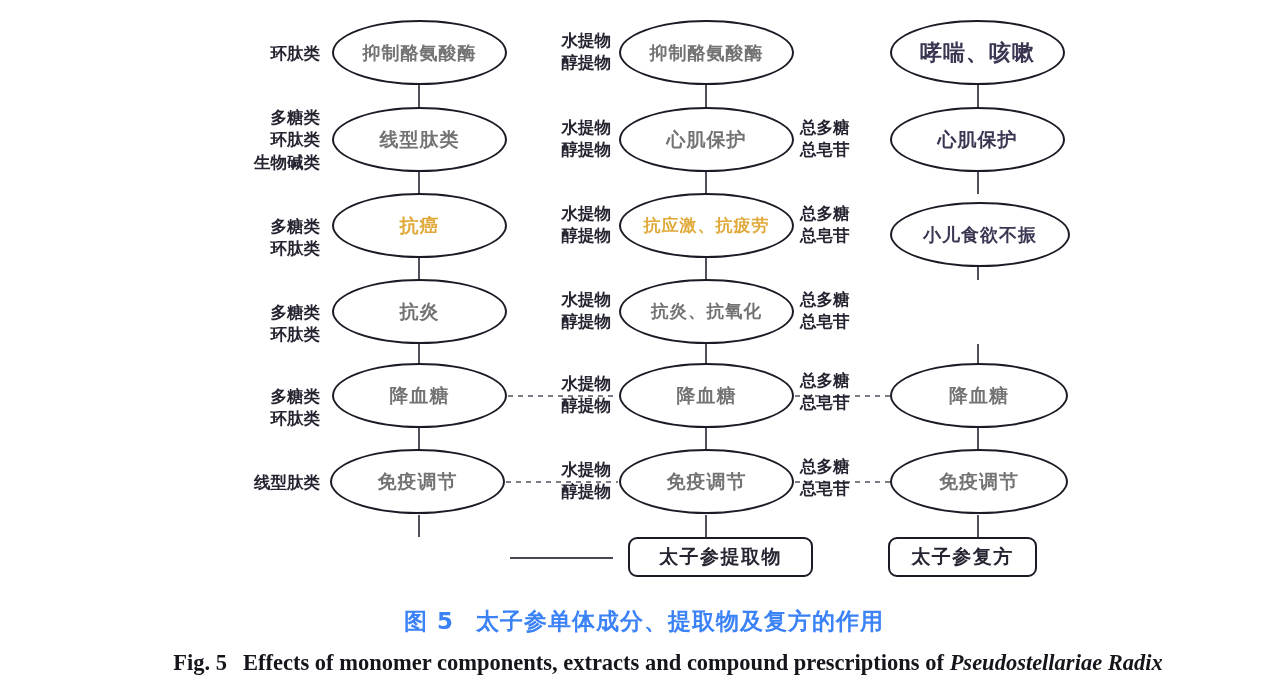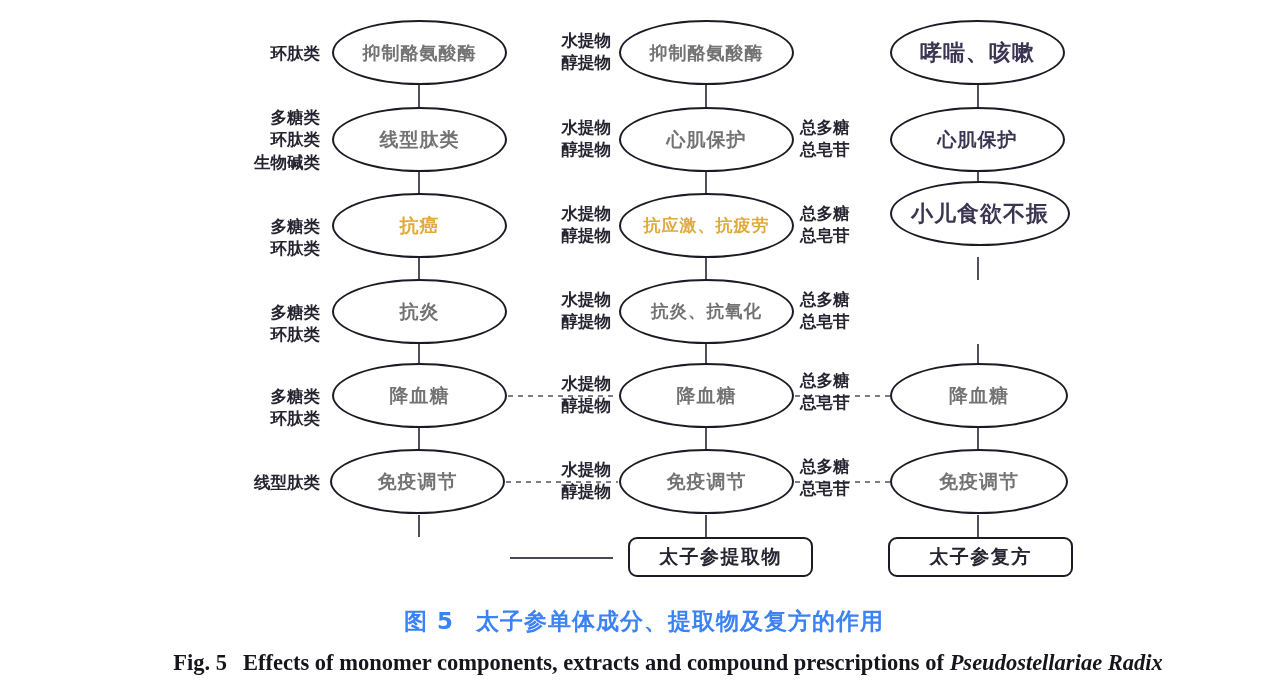--- a/index.html
+++ b/index.html
@@ -170,28 +170,28 @@
   <div class="oval c-mag" style="left:619px;top:449px;width:175px;height:65px;font-size:19px;">免疫调节</div>
   <div class="sidelbl r multiline" style="left: 466px; top: 458.5px; width: 145px;">水提物<br>醇提物</div>
   <div class="sidelbl l multiline" style="left: 800px; top: 455.5px; width: 120px;">总多糖<br>总皂苷</div>
 
   <div class="rbox" style="left:613px;top:537px;width:185px;height:40px;margin-left:15px;">太子参提取物</div>
 
   <div class="oval c-navy" style="left:890px;top:20px;width:175px;height:65px;font-size:22px;">哮喘、咳嗽</div>
 
   <div class="oval c-navy" style="left:890px;top:107px;width:175px;height:65px;font-size:19px;">心肌保护</div>
 
-  <div class="oval c-navy" style="left:890px;top:181px;width:180px;height:65px;font-size:22px;text-align:right;">小儿食欲不振</div>
+  <div class="oval c-navy" style="left:890px;top:202px;width:180px;height:65px;font-size:18px;text-align:right;">小儿食欲不振</div>
 
 
   <div class="oval c-mag" style="left:890px;top:363px;width:178px;height:65px;font-size:19px;">降血糖</div>
 
   <div class="oval c-mag" style="left:890px;top:449px;width:178px;height:65px;font-size:19px;">免疫调节</div>
 
-  <div class="rbox" style="left:888px;top:537px;width:185px;height:40px;">太子参复方</div>
+  <div class="rbox" style="left:888px;top:537px;width:149px;height:40px;">太子参复方</div>
 
   <div class="cap-cn">
     <span>图 5</span><span class="gap"></span><span>太子参单体成分、提取物及复方的作用</span>
   </div>
 
   <div class="cap-en">
     <span>Fig. 5</span><span class="gap"></span><span>Effects of monomer components, extracts and compound prescriptions of</span> <i>Pseudostellariae Radix</i>
   </div>
 
 </div>

